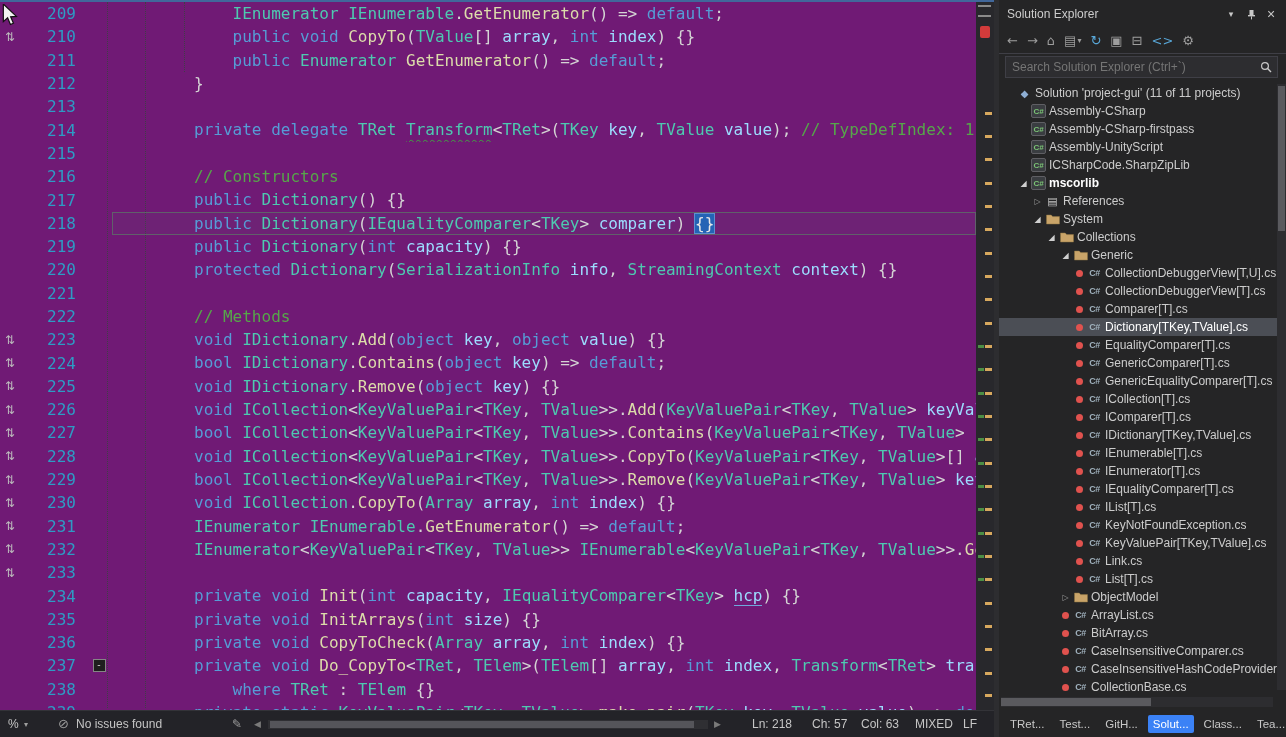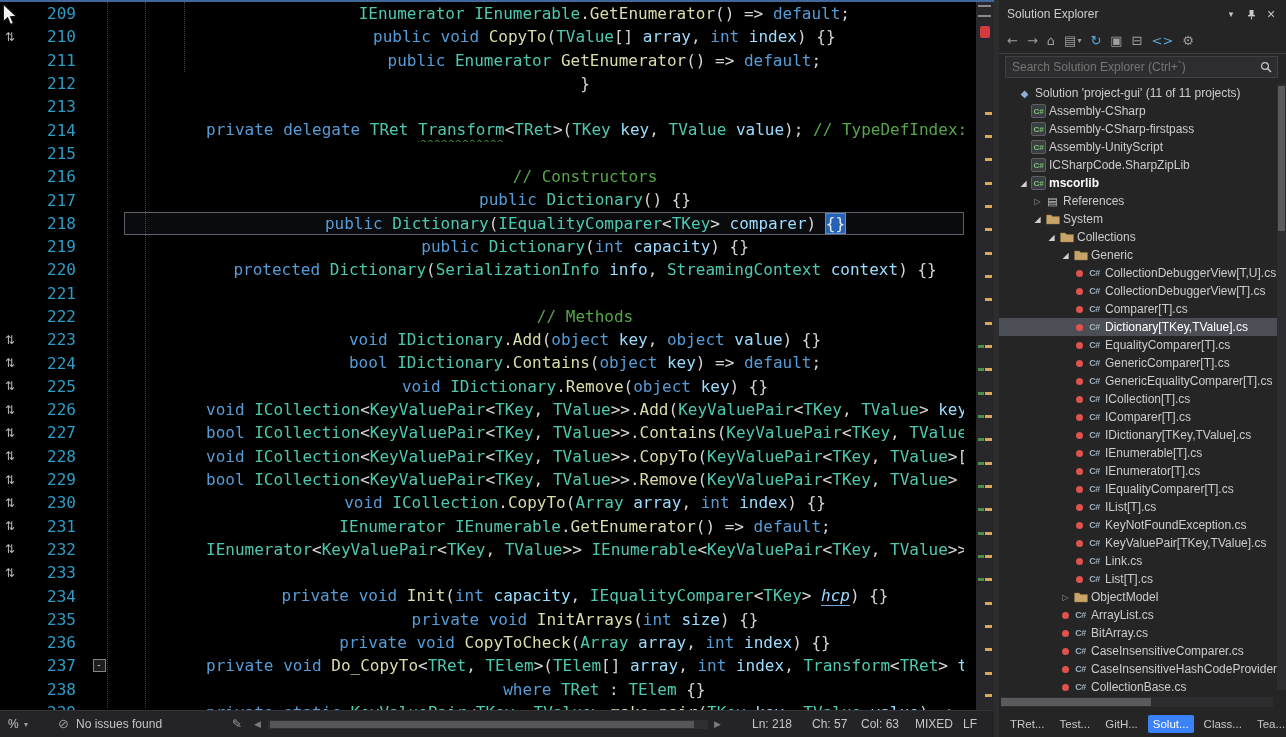--- a/index.html
+++ b/index.html
@@ -1,37 +1,37 @@
 <!DOCTYPE html>
 <html><head>
 <meta charset="utf-8">
 <style>
   html,body{margin:0;padding:0;background:#1e1e1e;}
   #stage{position:relative;width:1286px;height:737px;overflow:hidden;background:#1e1e1e;
          font-family:"Liberation Sans",sans-serif;-webkit-font-smoothing:antialiased;}
 
   
-  #editor{position:absolute;left:0;top:0;width:994px;height:710px;background:#000000;overflow:hidden;}
+  #editor{position:absolute;left:0;top:0;width:994px;height:710px;background:#701a75;overflow:hidden;}
   #top-accent{position:absolute;left:0;top:0;width:994px;height:2px;background:#41679B;z-index:5;}
   .guide{position:absolute;top:2px;height:706px;width:0;border-left:1px dotted #3F3F46;z-index:1;}
   #code-rows{position:absolute;left:0;top:2px;right:18px;z-index:2;}
   .crow{display:flex;align-items:center;height:23.3px;}
   .glyph{width:20px;text-align:center;font-family:"DejaVu Sans",sans-serif;font-size:12px;color:#BDBDBD;flex:0 0 auto;}
   .lnum{width:56px;padding-right:10px;text-align:right;font-family:"DejaVu Sans Mono",monospace;
         font-size:16px;color:#2E9BC4;flex:0 0 auto;}
   .fold{width:26px;flex:0 0 auto;display:flex;justify-content:center;}
   .foldbox{width:11px;height:11px;border:1px solid #858585;background:#1e1e1e;color:#C8C8C8;
            font-size:10px;line-height:9px;text-align:center;}
-  .ctext{flex:1;min-width:0;margin:12px;padding:0 0 0 5px;overflow:hidden;white-space:pre;
-         font-family:"DejaVu Sans Mono",monospace;font-size:16px;line-height:23.3px;text-align:center;}
+  .ctext{flex:1;min-width:0;margin:0;padding:0 0 0 5px;overflow:hidden;white-space:pre;
+         font-family:"DejaVu Sans Mono",monospace;font-size:16px;line-height:23.3px;}
   .crow.current .ctext{box-shadow:inset 0 0 0 1px #60606A;background:rgba(95,105,120,0.10);}
   .tok.k{color:#569CD6}.tok.t{color:#4EC9B0}.tok.m{color:#DCDCAA}.tok.p{color:#9CDCFE}
   .tok.d{color:#D4D4D4}.tok.c{color:#57A64A}
   .tok.tq{color:#4EC9B0;text-decoration:underline wavy #3FA33F 1px;text-underline-offset:4px;}
-  .tok.pu{color:#9CDCFE;border-bottom:1px solid #6FA8DC;font-style:italic;}
+  .tok.pu{color:#9CDCFE;border-bottom:1px solid #6FA8DC;}
   .tok.sel{color:#E8E8E8;background:#2463B5;box-shadow:0 0 0 1px #5E8FD0;}
 
   
   #strip{position:absolute;right:0;top:0;width:18px;height:710px;background:#28282C;z-index:4;}
   .tick-o{position:absolute;left:9px;width:7px;height:3px;background:#D7A85E;}
   .tick-g{position:absolute;left:2px;width:6px;height:3px;background:#4C8F45;}
   #split-grip{position:absolute;left:2px;top:5px;width:13px;height:8px;
               border-top:2px solid #8A8A8A;border-bottom:2px solid #8A8A8A;}
   #red-badge{position:absolute;left:4px;top:26px;width:10px;height:12px;background:#D23B3B;border-radius:2px;}
 

